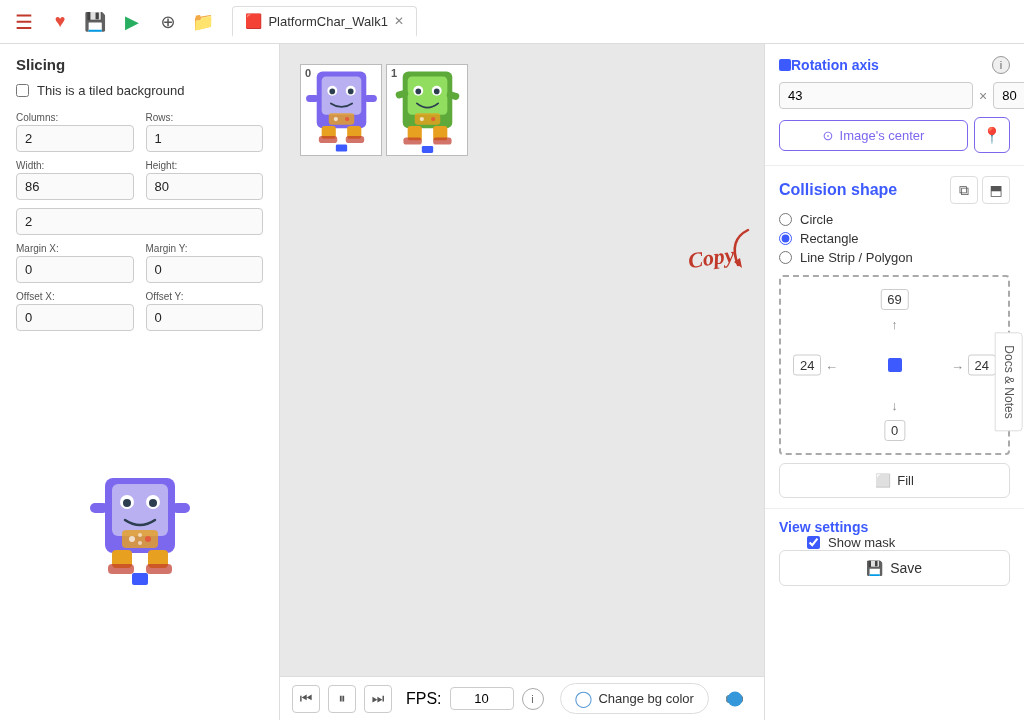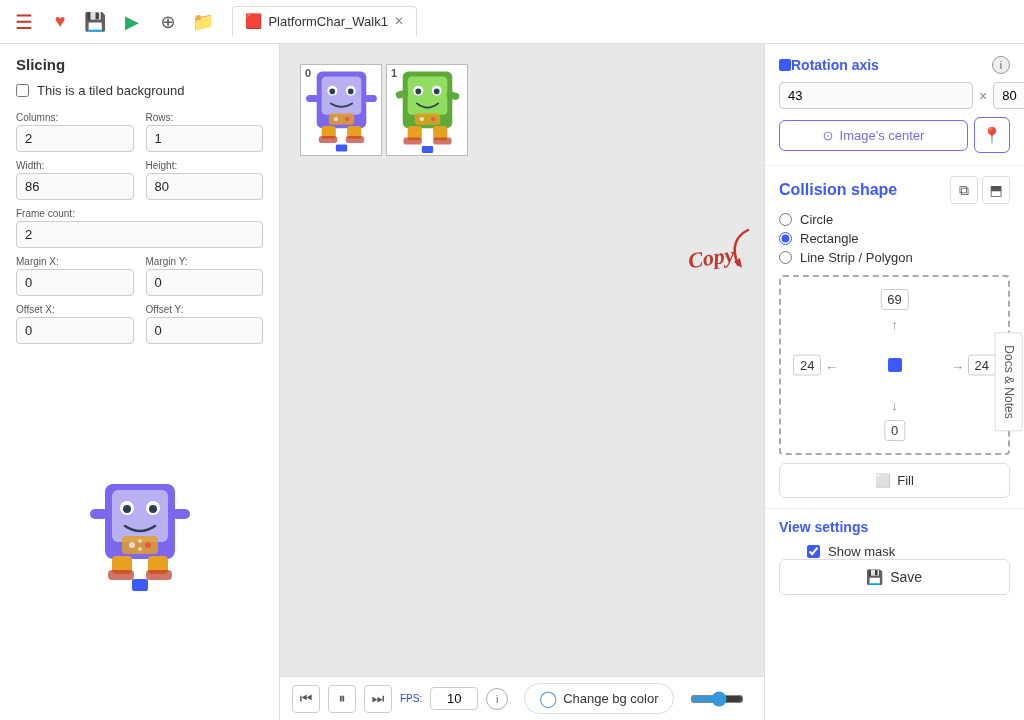--- a/index.html
+++ b/index.html
@@ -162,23 +162,23 @@
     .playback-btn {
       width: 28px; height: 28px;
       border: 1px solid #ccc;
       border-radius: 4px;
       background: #fff;
       cursor: pointer;
       display: flex; align-items: center; justify-content: center;
       font-size: 14px;
       color: #555;
     }
-    .fps-label { font-size: 10px; color: #1d4ed8; }
+    .fps-label { font-size: 16px; color: #000000; margin-left: 6px; }
     .fps-input {
-      width: 48px; border: 1px solid #ccc; border-radius: 4px;
+      width: 64px; border: 1px solid #ccc; border-radius: 4px;
       padding: 3px 5px; font-size: 13px; text-align: center;
     }
     .info-btn {
       width: 22px; height: 22px;
       border-radius: 50%;
       border: 1px solid #aaa;
       background: #fff;
       font-size: 11px;
       cursor: pointer;
       display: flex; align-items: center; justify-content: center;
@@ -361,21 +361,21 @@
       padding: 9px;
       background: #fff;
       font-size: 13px;
       cursor: pointer;
       display: flex; align-items: center; justify-content: center; gap: 6px;
       color: #333;
     }
 
     
     .view-section { padding: 10px 14px; border-top: 1px solid #eee; }
-    .view-title { font-size: 14px; font-weight: 600; color: #3d5afe; margin-bottom: 9px; }
+    .view-title { font-size: 14px; font-weight: 600; color: #3d5afe; margin-bottom: 0; }
     .check-row {
       display: flex; align-items: center; gap: 8px;
       font-size: 13px; color: #333; margin-bottom: 0; padding-left: 28px;
     }
     .check-row input[type=checkbox] { cursor: pointer; accent-color: #3d5afe; }
 
     .save-btn {
       width: 100%;
       border: 1px solid #ddd;
       border-radius: 6px;
@@ -446,21 +446,20 @@
       </div>
       <div class="form-group">
         <span class="form-label">Width:</span>
         <input class="form-input" type="text" value="86" style="">
       </div>
       <div class="form-group">
         <span class="form-label">Height:</span>
         <input class="form-input" type="text" value="80" style="">
       </div>
       <div class="form-group full">
-        <span class="form-label">Frame count:</span>
         <input class="form-input" type="text" value="2" style="">
       </div>
       <div class="form-group">
         <span class="form-label">Margin X:</span>
         <input class="form-input" type="text" value="0" style="">
       </div>
       <div class="form-group">
         <span class="form-label">Margin Y:</span>
         <input class="form-input" type="text" value="0" style="">
       </div>

